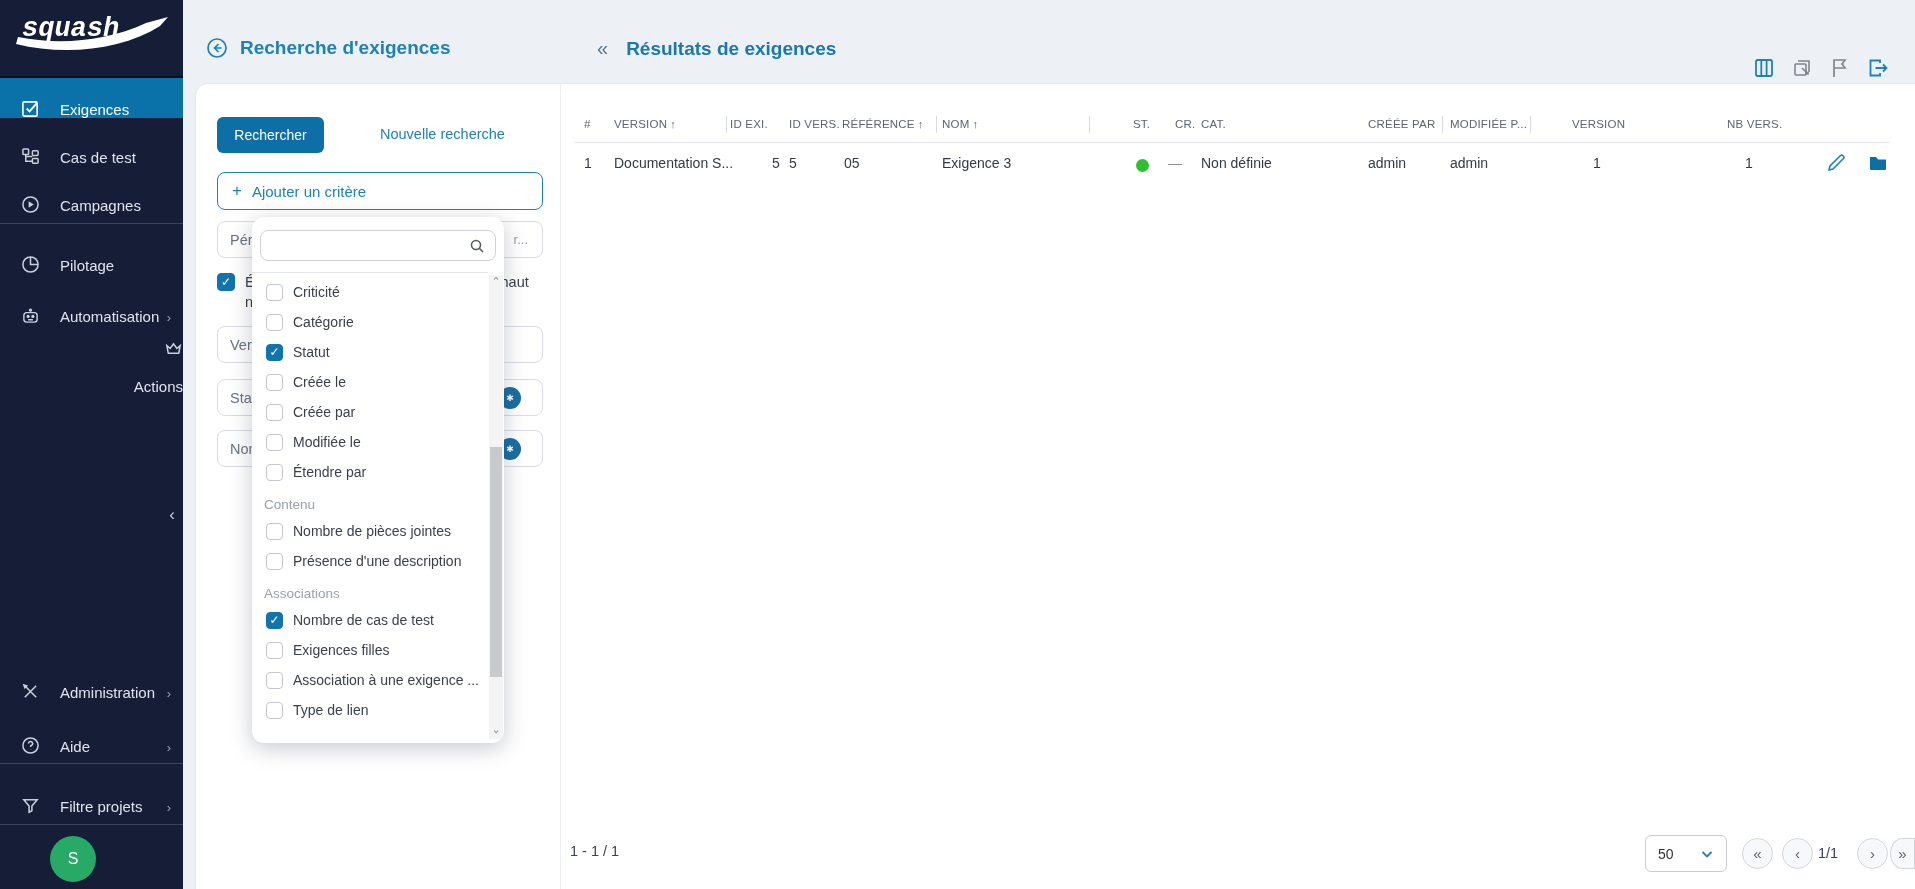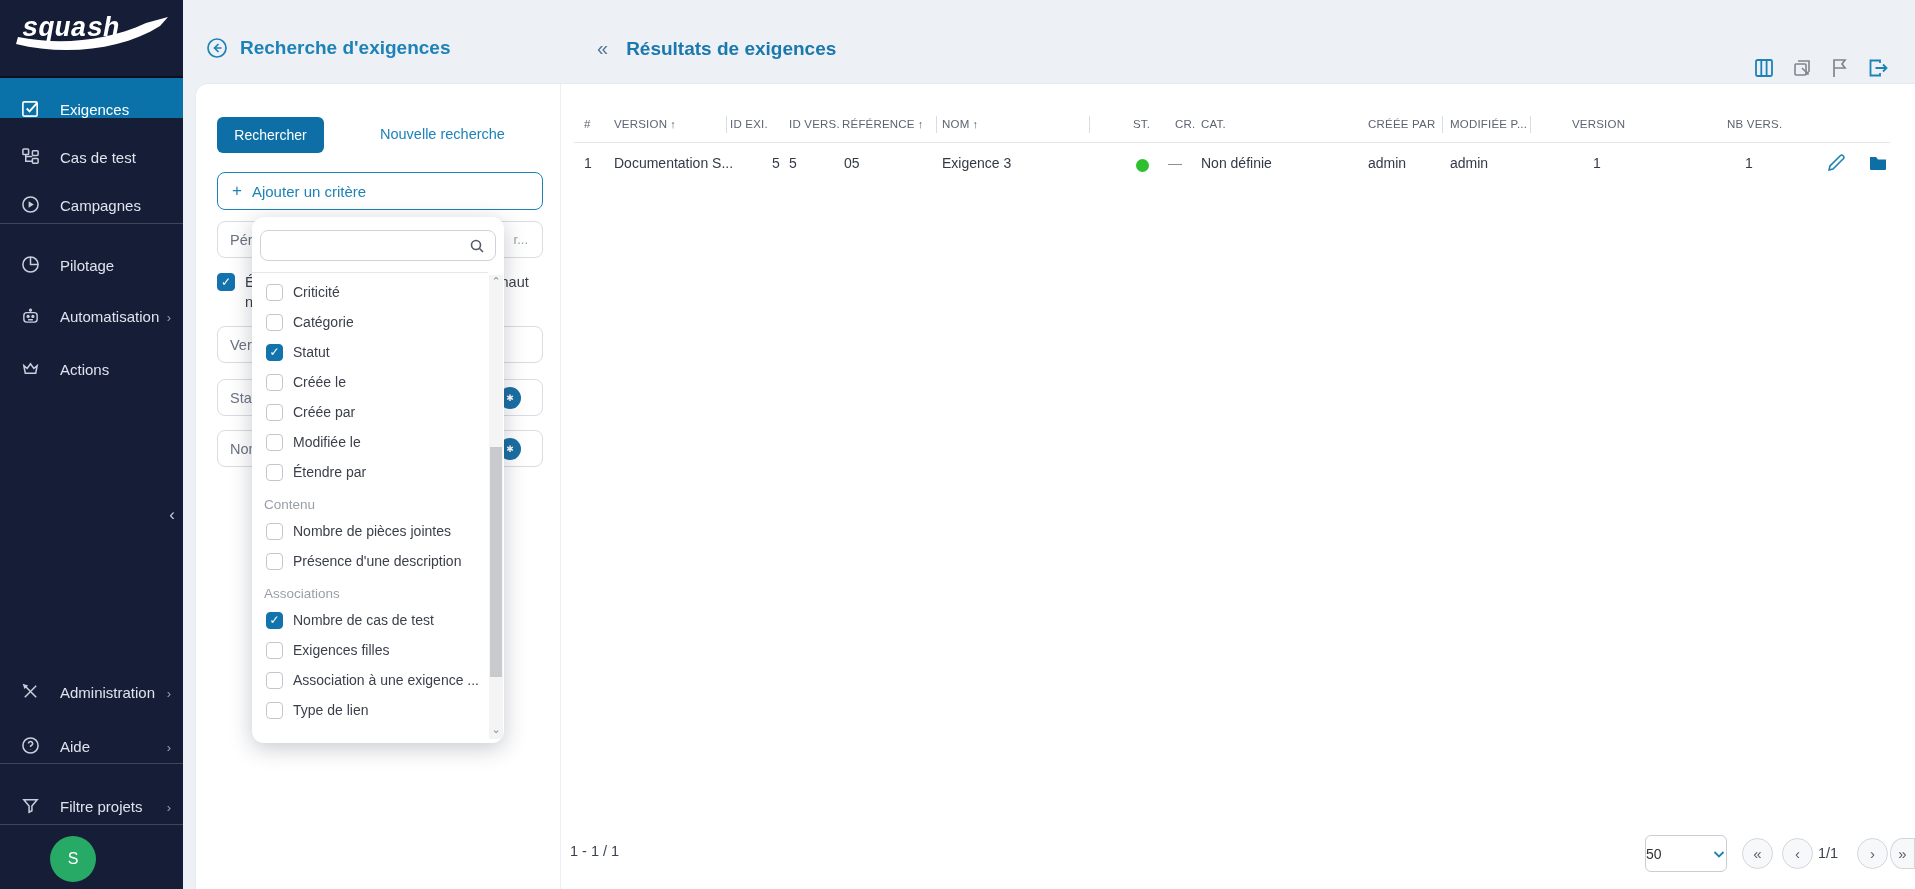--- a/index.html
+++ b/index.html
@@ -68,21 +68,21 @@
   .hcell .arrow { font-size:11px; color:#5d6470; margin-left:3px; }
   .hsep { position:absolute; top:8px; width:1px; height:17px; background:#d9dce2; }
   .hline { position:absolute; left:0; top:34px; width:1316px; height:1px; background:#e4e7ec; }
   .rcell { position:absolute; top:47px; color:#333a46; white-space:nowrap; }
   .dot { position:absolute; width:13px; height:13px; border-radius:50%; background:#2ec02e; top:51px; }
   .dash { color:#8a8f99; }
   .rico { position:absolute; top:45px; width:20px; height:20px; cursor:pointer; }
 
   
   .pag-range { position:absolute; left:570px; top:843px; font-size:14.5px; color:#3c4250; }
-  .pag-size { position:absolute; left:1645px; top:835px; width:82px; height:37px; border:1px solid #c9ccd4; border-radius:6px; background:#fff; display:flex; align-items:center; justify-content:space-between; padding:0 0; font-size:14px; color:#333; cursor:pointer; }
+  .pag-size { position:absolute; left:1645px; top:835px; width:82px; height:37px; border:1px solid #c9ccd4; border-radius:6px; background:#fff; display:flex; align-items:center; justify-content:space-between; padding:0 12px; font-size:14px; color:#333; cursor:pointer; }
   .pag-size .dchev { width:14px; height:14px; color:#1d82b8; }
   .pbtn { position:absolute; top:838px; width:31px; height:31px; border-radius:50%; border:1px solid #d3d6db; background:#f7f8fa; color:#5a6069; font-size:15px; display:flex; align-items:center; justify-content:center; cursor:pointer; }
   .pb-first { left:1742px; } .pb-prev { left:1782px; } .pb-next { left:1857px; } .pb-last { left:1890px; width:25px; border-radius:50% 0 0 50%; }
   .pag-page { position:absolute; left:1818px; top:845px; font-size:14.5px; color:#3c4250; }
 
   svg { display:block; }
 </style>
 </head>
 <body>
 
@@ -143,21 +143,21 @@
         <svg width="19" height="19" viewBox="0 0 20 20" fill="none" stroke="currentColor" stroke-width="1.5">
             <rect x="3" y="7" width="14" height="10" rx="3"></rect>
             <circle cx="7.5" cy="11" r="1" fill="currentColor"></circle>
             <circle cx="12.5" cy="11" r="1" fill="currentColor"></circle>
             <path d="M7.5 14.5 h5 M10 7 V4.5 M10 3.5 a1 1 0 1 0 0.01 0"></path>
           </svg>
       </span>
       <span>Automatisation</span>
       <span class="chev">›</span>
     </div>
-    <div class="nav-item" style="top:338px;">
+    <div class="nav-item" style="top:338px;flex-direction:column;">
       <span class="nicon">
         <svg width="19" height="19" viewBox="0 0 20 20" fill="none" stroke="currentColor" stroke-width="1.6">
             <path d="M3 7 l3.5 3 L10 5 l3.5 5 L17 7 l-1.5 8 h-11 Z"></path>
           </svg>
       </span>
       <span>Actions</span>
     </div>
 
     <div class="collapse-chev">‹</div>
 

